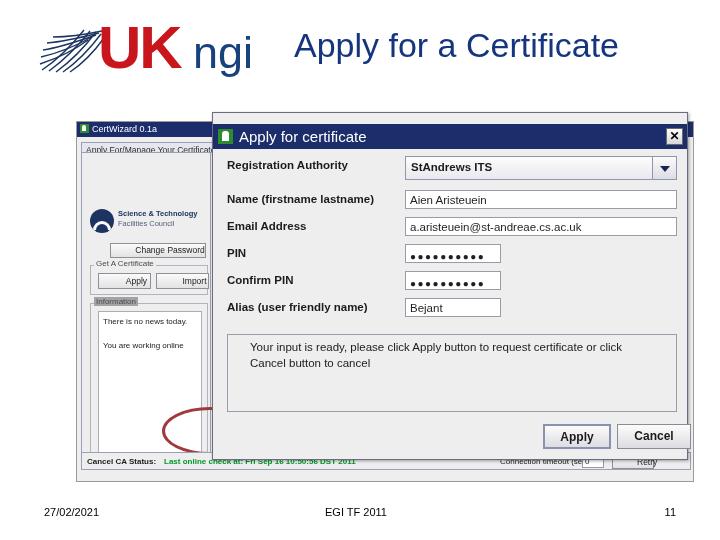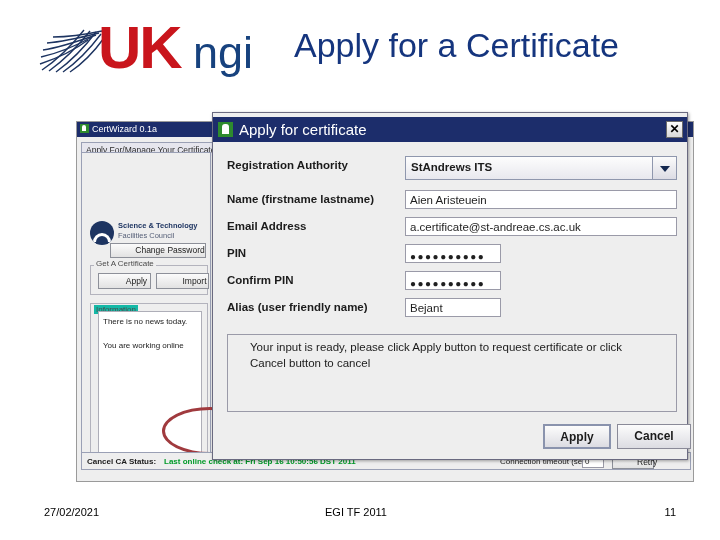--- a/index.html
+++ b/index.html
@@ -29,64 +29,64 @@
   #app-title-icon{display:inline-block;width:9px;height:9px;background:#2e8b2e;
     vertical-align:-1px;margin-right:3px;position:relative;}
   #app-title-icon:after{content:"";position:absolute;left:2px;top:1px;width:4px;height:6px;
     background:#ffffff;border-radius:2px 2px 0 0;}
   #app-tabstrip{position:absolute;left:4px;top:17px;width:300px;height:14px;}
   #app-tab{display:inline-block;height:14px;line-height:14px;font-size:8.5px;
     color:#2b2b2b;background:#e6e6ee;border:1px solid #9aa0b5;border-bottom:none;
     padding:0 4px;box-sizing:border-box;white-space:nowrap;}
   #app-body{position:absolute;left:4px;top:30px;width:130px;height:318px;
     background:#eeeeee;border:1px solid #9aa0b5;box-sizing:border-box;}
-  #stfc-logo{position:absolute;left:8px;top:55px;width:118px;height:26px;margin-top:12px;}
+  #stfc-logo{position:absolute;left:8px;top:55px;width:118px;height:26px;}
   #stfc-badge{position:absolute;left:0;top:1px;width:24px;height:24px;border-radius:50%;
     background:#1d3461;overflow:hidden;}
   #stfc-badge:before{content:"";position:absolute;left:3px;top:12px;width:18px;height:9px;
     border-radius:9px 9px 0 0;background:#ffffff;}
   #stfc-badge:after{content:"";position:absolute;left:6px;top:15px;width:12px;height:8px;
     border-radius:6px 6px 0 0;background:#1d3461;}
   #stfc-line1{position:absolute;left:28px;top:1px;font-size:7.5px;font-weight:bold;color:#1d3461;white-space:nowrap;}
   #stfc-line2{position:absolute;left:28px;top:11px;font-size:7.5px;color:#555f77;white-space:nowrap;}
   .jbtn{background:linear-gradient(#fbfbfb,#e2e2e2);border:1px solid #8d9099;
     font-size:8.5px;color:#1b1b1b;text-align:center;box-sizing:border-box;
     font-family:"Liberation Sans",sans-serif;padding-left:24px;}
   #btn-change-password{position:absolute;left:28px;top:90px;width:96px;height:15px;line-height:13px;}
   #group-getcert{position:absolute;left:8px;top:112px;width:118px;height:30px;
     border:1px solid #b3b3bd;box-sizing:border-box;}
   #group-getcert-label{position:absolute;left:12px;top:106px;font-size:8px;color:#4a4a4a;
     background:#eeeeee;padding:0 2px;}
   #btn-apply-bg{position:absolute;left:16px;top:120px;width:53px;height:16px;line-height:14px;}
   #btn-import-bg{position:absolute;left:74px;top:120px;width:53px;height:16px;line-height:14px;}
   #group-info{position:absolute;left:8px;top:150px;width:118px;height:160px;
     border:1px solid #b3b3bd;box-sizing:border-box;}
-  #group-info-label{position:absolute;left:12px;top:152px;font-size:8px;color:#4a4a4a;
-    background:#14b8a6;padding:0 2px;}
+  #group-info-label{position:absolute;left:12px;top:144px;font-size:8px;color:#4a4a4a;
+    background:#a3a3a3;padding:0 2px;}
   #info-textarea{position:absolute;left:16px;top:158px;width:104px;height:144px;
     background:#ffffff;border:1px solid #aeaeb8;box-sizing:border-box;
     font-size:8px;color:#1b1b1b;padding:3px 4px;line-height:13px;}
   #info-line2{margin-top:11px;}
   #app-statusbar{position:absolute;left:4px;top:330px;width:610px;height:18px;
     border:1px solid #9aa0b5;background:#eeeeee;box-sizing:border-box;}
   #status-label{position:absolute;left:5px;top:4px;font-size:8px;font-weight:bold;color:#1b1b1b;white-space:nowrap;}
   #status-value{position:absolute;left:82px;top:4px;font-size:8px;font-weight:bold;color:#009a28;white-space:nowrap;}
   #timeout-label{position:absolute;left:418px;top:4px;font-size:8px;color:#1b1b1b;white-space:nowrap;}
   #timeout-input{position:absolute;left:500px;top:2px;width:22px;height:13px;
     background:#ffffff;border:1px solid #9a9aa6;box-sizing:border-box;font-size:8px;
     color:#1b1b1b;padding-left:2px;line-height:11px;}
   #btn-retry{position:absolute;left:530px;top:2px;width:42px;height:14px;line-height:12px;}
   #red-ellipse{position:absolute;left:80px;top:254px;width:90px;height:42px;
     border:3px solid #a03a3e;border-radius:50%;}
 
   
   #dialog{position:absolute;left:212px;top:112px;width:476px;height:348px;
     background:#eeeeee;border:1px solid #6a6a80;box-sizing:border-box;
     box-shadow:1px 1px 3px rgba(0,0,0,.35);}
-  #dlg-titlebar{position:absolute;left:0;top:4px;width:100%;height:25px;
+  #dlg-titlebar{position:absolute;left:0;top:11px;width:100%;height:25px;
     background:#1c2d6b;box-sizing:border-box;}
   #dlg-icon{position:absolute;left:5px;top:5px;width:15px;height:15px;background:#2e8b2e;}
   #dlg-icon:after{content:"";position:absolute;left:4px;top:2px;width:7px;height:10px;
     background:#ffffff;border-radius:3px 3px 0 0;}
   #dlg-title{position:absolute;left:26px;top:3px;font-size:15px;line-height:19px;color:#ffffff;
     font-family:"Liberation Sans",sans-serif;}
   #dlg-close{position:absolute;right:4px;top:4px;width:17px;height:17px;
     background:linear-gradient(#fdfdfd,#d8d8d8);border:1px solid #6b6b6b;
     font-size:12px;line-height:15px;text-align:center;color:#000000;
     box-sizing:border-box;font-weight:bold;font-family:"Liberation Sans",sans-serif;}
@@ -211,21 +211,21 @@
       </div>
     </div>
 
     <div class="frow" id="row-name">
       <div class="flabel">Name (firstname lastname)</div>
       <div class="finput wide">Aien Aristeuein</div>
     </div>
 
     <div class="frow" id="row-email">
       <div class="flabel">Email Address</div>
-      <div class="finput wide">a.certificate@st-andreae.cs.ac.uk</div>
+      <div class="finput wide">a.aristeuein@st-andreae.cs.ac.uk</div>
     </div>
 
     <div class="frow" id="row-pin">
       <div class="flabel">PIN</div>
       <div class="finput narrow pin">●●●●●●●●●●</div>
     </div>
 
     <div class="frow" id="row-confirm">
       <div class="flabel">Confirm PIN</div>
       <div class="finput narrow pin">●●●●●●●●●●</div>

